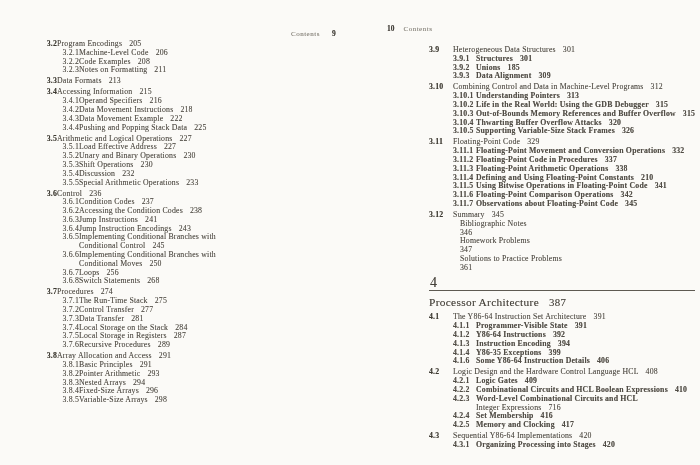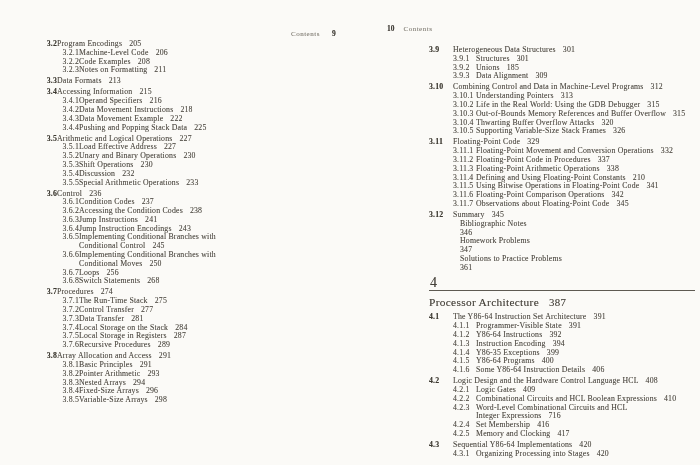--- a/index.html
+++ b/index.html
@@ -23,21 +23,21 @@
 
   .row{display:flex;align-items:baseline;white-space:nowrap;font-size:7.8px;line-height:8.8px;letter-spacing:.2px;}
   .section{margin-top:2.2px;}
   .toc-column .row:first-child{margin-top:0;}
   .num{flex-shrink:0;}
   .section > .num{font-weight:bold;color:#3b3830;}
   #content-left  .section > .num{width:25px;}
   #content-right .section > .num{width:24px;}
   #content-left  .sub{padding-left:26px;}
   #content-left  .sub > .num{width:21px;}
-  #content-right .sub{padding-left:24px;}
+  #content-right .sub{padding-left:24px;font-weight:bold;}
   #content-right .sub > .num{width:23px;}
   .cont{padding-left:47px;}
   .plain{padding-left:24px;flex-direction:column;}
   .pg{margin-left:7px;}
 
   .chapter{margin-top:4px;border-bottom:1px solid #5e5a52;}
   .chapter > .num{font-size:14px;line-height:14px;letter-spacing:0;color:#45413a;padding-left:1px;font-weight:normal;}
   .chapter_title{margin-top:5px;margin-bottom:5px;font-size:11.4px;line-height:12px;letter-spacing:.3px;color:#45413a;}
   .chapter_title > .pg{margin-left:10px;font-size:10.8px;}
 </style>
@@ -384,25 +384,20 @@
       <span class="num">4.1.3</span>
       <span class="t">Instruction Encoding</span>
       <span class="pg">394</span>
     </div>
     <div class="row sub">
       <span class="num">4.1.4</span>
       <span class="t">Y86-35 Exceptions</span>
       <span class="pg">399</span>
     </div>
     <div class="row sub">
-      <span class="num">4.1.5</span>
-      <span class="t">Y86-64 Programs</span>
-      <span class="pg">400</span>
-    </div>
-    <div class="row sub">
       <span class="num">4.1.6</span>
       <span class="t">Some Y86-64 Instruction Details</span>
       <span class="pg">406</span>
     </div>
     <div class="row section">
       <span class="num">4.2</span>
       <span class="t">Logic Design and the Hardware Control Language HCL</span>
       <span class="pg">408</span>
     </div>
     <div class="row sub">

